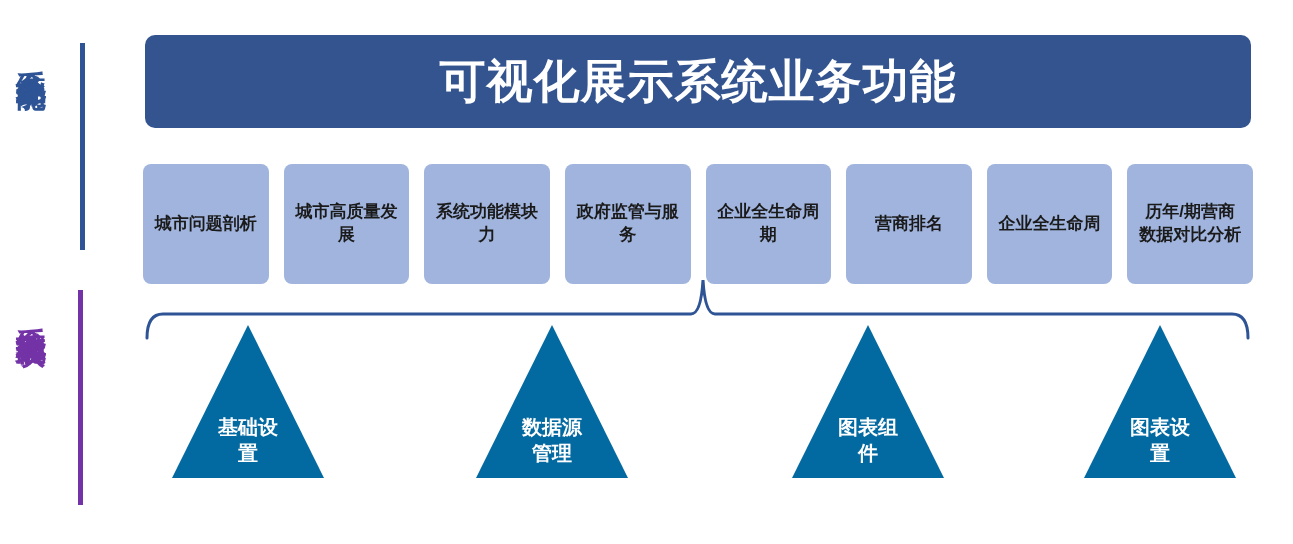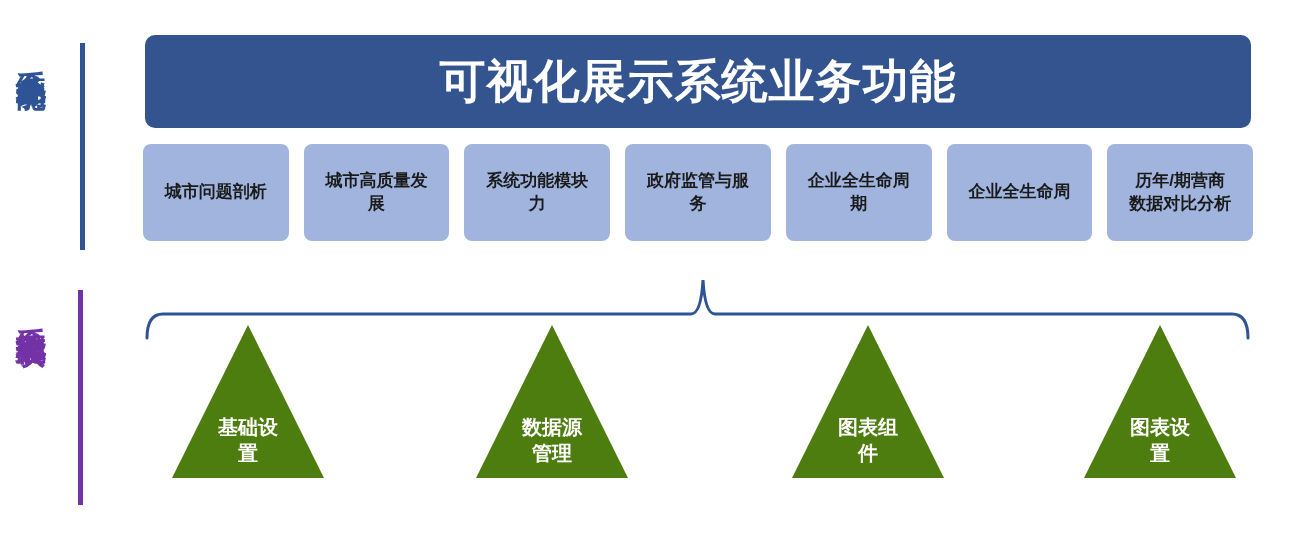--- a/index.html
+++ b/index.html
@@ -40,22 +40,22 @@
     display: flex; align-items: center; justify-content: center;
     color: #ffffff;
     font-size: 46px;
     font-weight: 700;
     letter-spacing: 1px;
   }
 
   
   .box-row {
     position: absolute;
-    left: 143px; top: 144px;
-    width: 1110px; height: 97px;
+    left: 143px; top: 164px;
+    width: 1110px; height: 120px;
     display: flex;
     gap: 15px;
   }
   .func-box {
     flex: 1 1 0;
     background: #a0b4de;
     border-radius: 8px;
     display: flex; flex-direction: column;
     align-items: center; justify-content: center;
     color: #1a1a1a;
@@ -67,21 +67,21 @@
   }
 
   
   .brace-wrap { position: absolute; left: 145px; top: 272px; width: 1105px; height: 70px; }
 
   
   .triangle {
     position: absolute;
     top: 325px;
     width: 152px; height: 153px;
-    background: #4d7c0f;
+    background: #0369a1;
     clip-path: polygon(50% 0%, 100% 100%, 0% 100%);
     display: flex; flex-direction: column;
     align-items: center; justify-content: flex-end;
     padding-bottom: 12px;
     color: #ffffff;
     font-size: 20px;
     font-weight: 600;
     line-height: 26px;
     text-align: center;
   }
@@ -120,20 +120,24 @@
     </div>
     <div class="func-box">
       <div>政府监管与服</div>
       <div>务</div>
     </div>
     <div class="func-box">
       <div>企业全生命周</div>
       <div>期</div>
     </div>
     <div class="func-box">
+      <div>营商排名</div>
+      <div></div>
+    </div>
+    <div class="func-box">
       <div>企业全生命周</div>
       <div></div>
     </div>
     <div class="func-box">
       <div>历年/期营商</div>
       <div>数据对比分析</div>
     </div>
   </div>
 
   <div class="brace-wrap">

